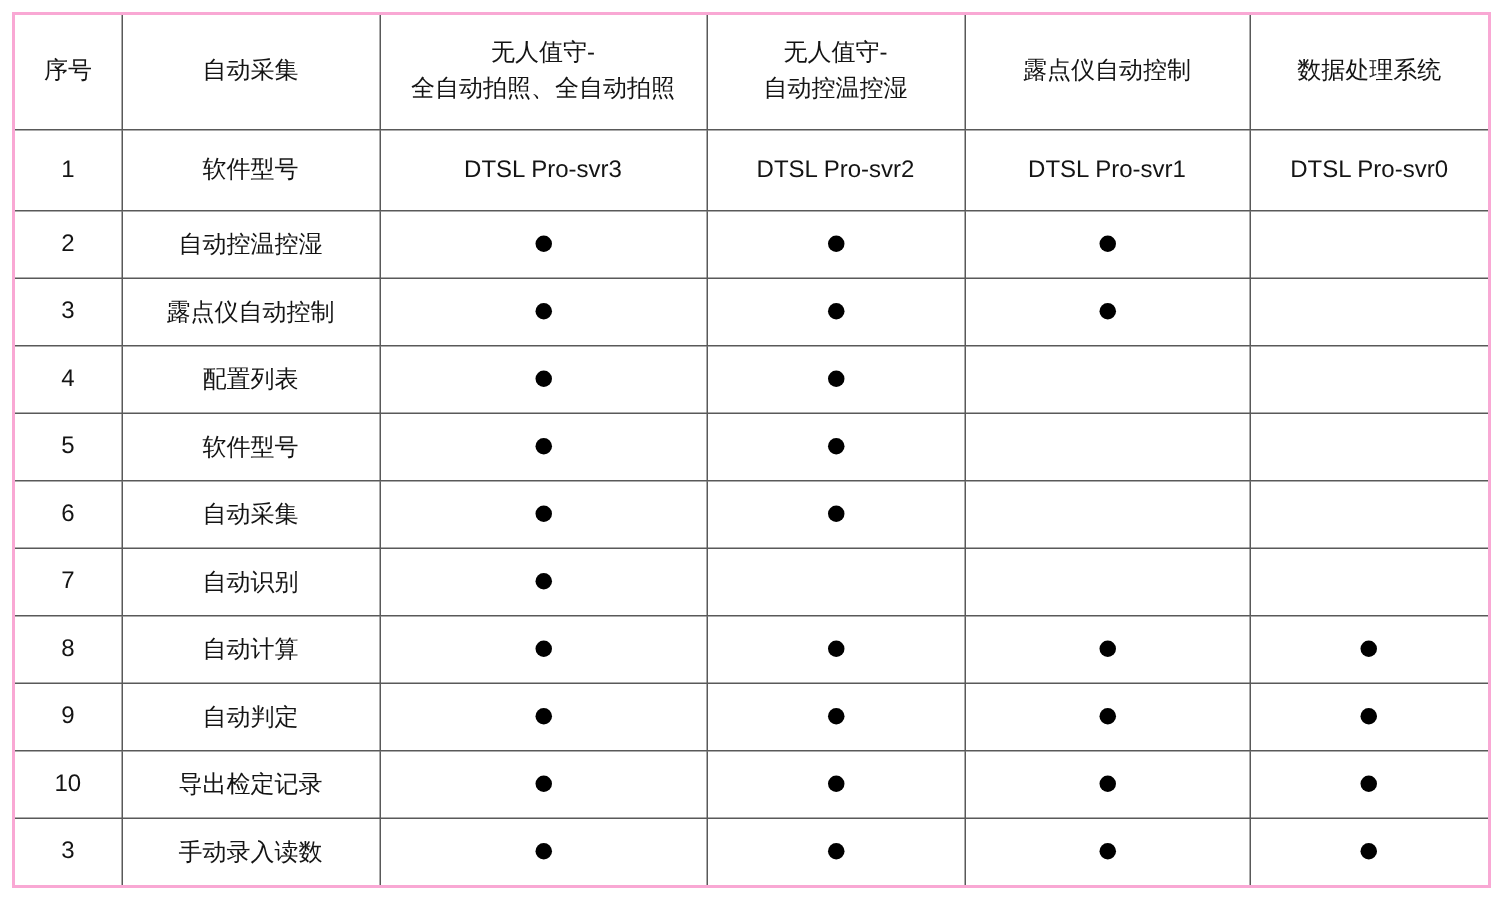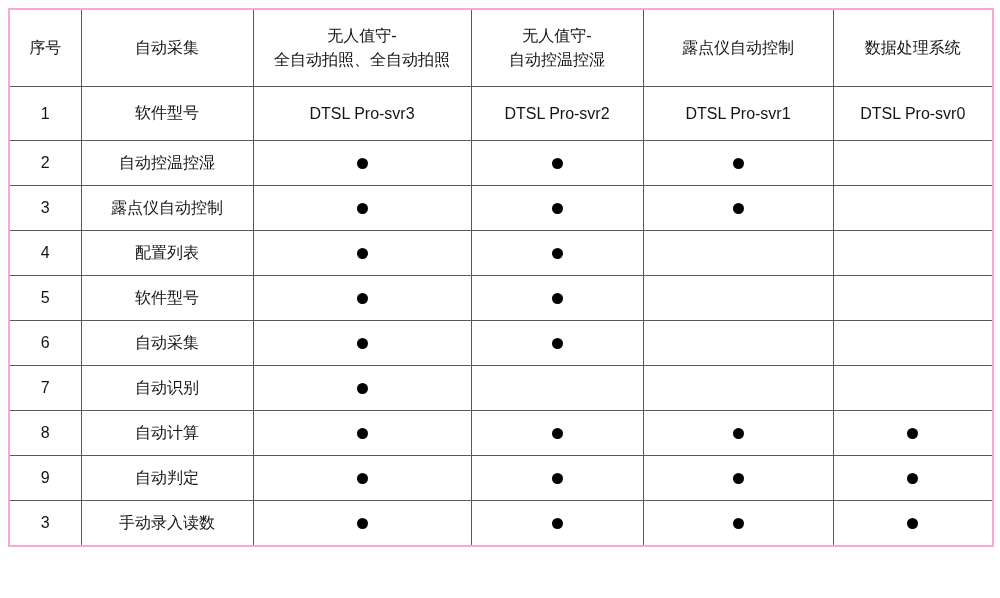--- a/index.html
+++ b/index.html
@@ -154,20 +154,28 @@
         </tr>
         <tr class="feature-row">
           <td>9</td>
           <td>自动判定</td>
           <td><span class="dot" style="background: rgb(0, 0, 0);"></span></td>
           <td><span class="dot" style="background: rgb(0, 0, 0);"></span></td>
           <td><span class="dot" style="background: rgb(0, 0, 0);"></span></td>
           <td><span class="dot" style="background: rgb(0, 0, 0);"></span></td>
         </tr>
         <tr class="feature-row">
+          <td>10</td>
+          <td>导出检定记录</td>
+          <td><span class="dot" style="background: rgb(0, 0, 0);"></span></td>
+          <td><span class="dot" style="background: rgb(0, 0, 0);"></span></td>
+          <td><span class="dot" style="background: rgb(0, 0, 0);"></span></td>
+          <td><span class="dot" style="background: rgb(0, 0, 0);"></span></td>
+        </tr>
+        <tr class="feature-row">
           <td>3</td>
           <td>手动录入读数</td>
           <td><span class="dot" style="background: rgb(0, 0, 0);"></span></td>
           <td><span class="dot" style="background: rgb(0, 0, 0);"></span></td>
           <td><span class="dot" style="background: rgb(0, 0, 0);"></span></td>
           <td><span class="dot" style="background: rgb(0, 0, 0);"></span></td>
         </tr>
       </tbody>
   </table>
 </div>

